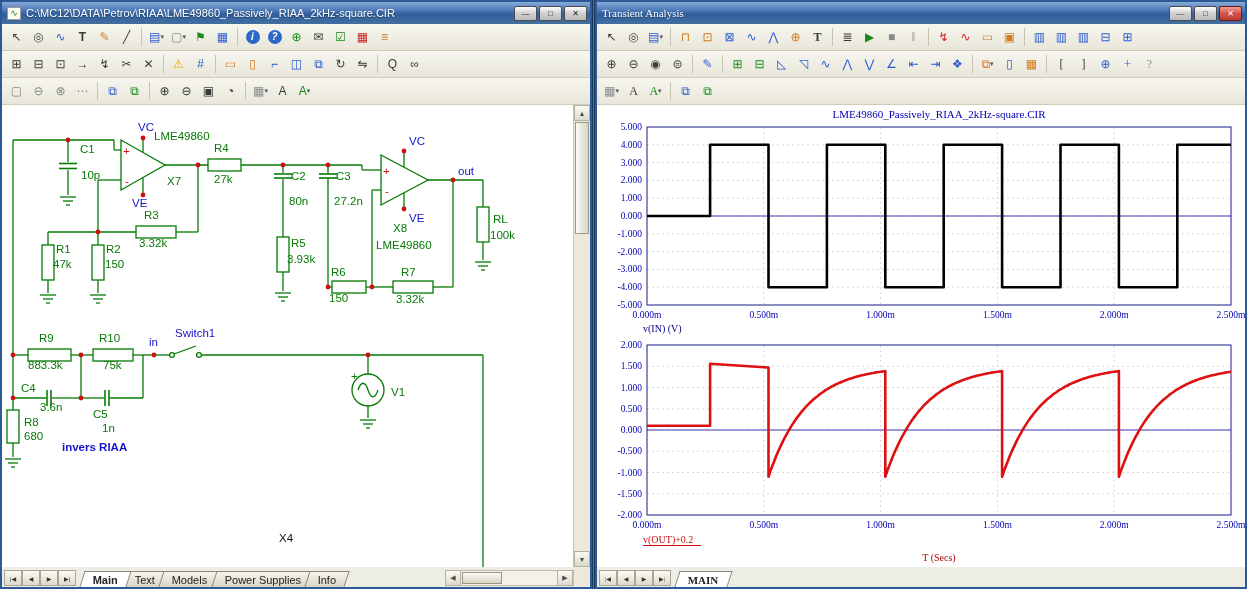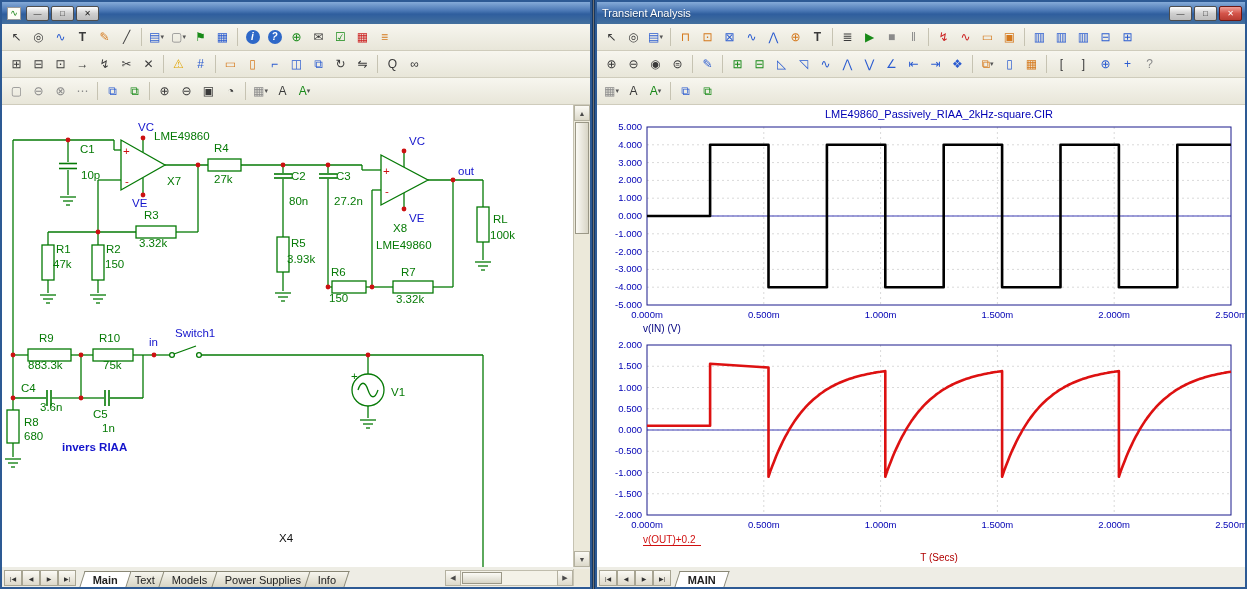--- a/index.html
+++ b/index.html
@@ -9,21 +9,21 @@
     font-family: "Liberation Sans", sans-serif;
     position: relative;
   }
   #app { position: absolute; inset: 0; }
   .window {
     position: absolute; top: 0; height: 589px;
     border: 2px solid #2d5a94; outline: 1px solid #17365e;
     background: #eeede5;
   }
   #left-window  { left: 0;   width: 592px; }
-  #right-window { left: 595px; width: 652px; }
+  #right-window { left: 595px; width: 652px; font-family: Liberation Serif, serif; }
 
   .titlebar {
     height: 22px; display: flex; align-items: center; gap: 5px;
     padding: 0 3px 0 5px;
     background: linear-gradient(#85abd8 0%, #4a77b4 40%, #2f5e9e 55%, #44709e 100%);
     color: #fff; font-size: 11px; white-space: nowrap; overflow: hidden;
   }
   .titleicon {
     width: 14px; height: 13px; background: #fdfdf6; border: 1px solid #9a9a9a;
     color: #0a7d0a; font-size: 9px; line-height: 11px; text-align: center; flex: 0 0 auto;
@@ -103,20 +103,21 @@
   .corner { width: 17px; height: 17px; background: #ece9da; border-left: 1px solid #c6c3b2; margin-bottom: 1px; }
 </style>
 </head>
 <body>
 
 <div id="app">
 
   <div class="window" id="left-window">
     <div class="titlebar">
       <span class="titleicon">∿</span>
+      <span class="titletext">C:\MC12\DATA\Petrov\RIAA\LME49860_Passively_RIAA_2kHz-square.CIR</span>
       <span class="winbtns">
         <span class="winbtn">—</span>
         <span class="winbtn">□</span>
         <span class="winbtn">✕</span>
       </span>
     </div>
     <div class="toolbar" id="lw-tb1">
         <div class="tbtn">
           <span class="glyph c-dark">↖</span>
         </div>

